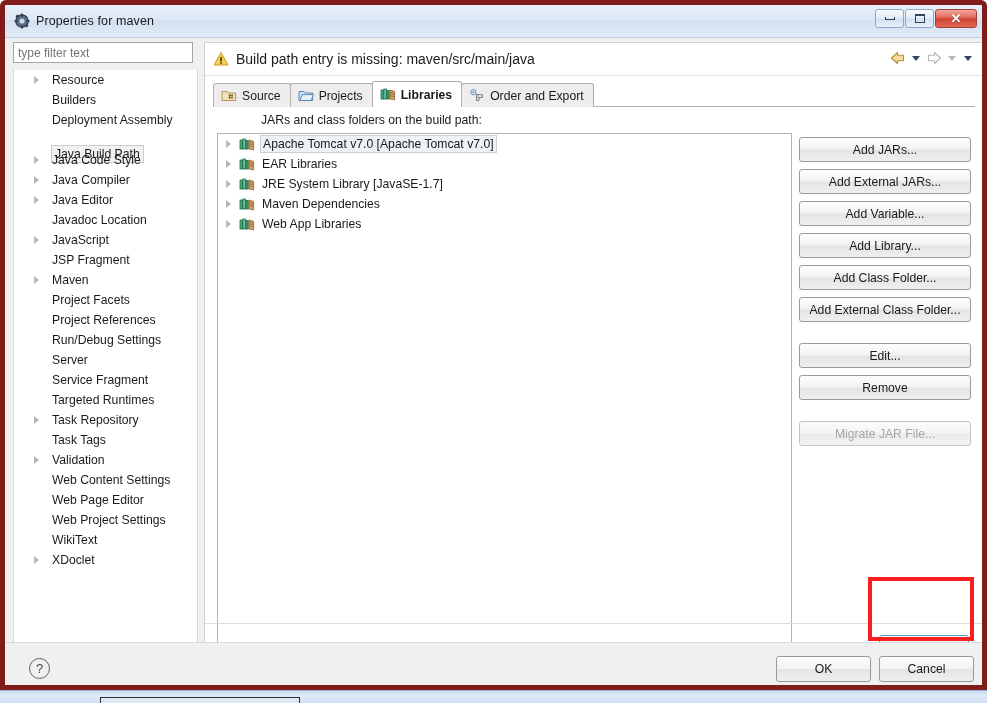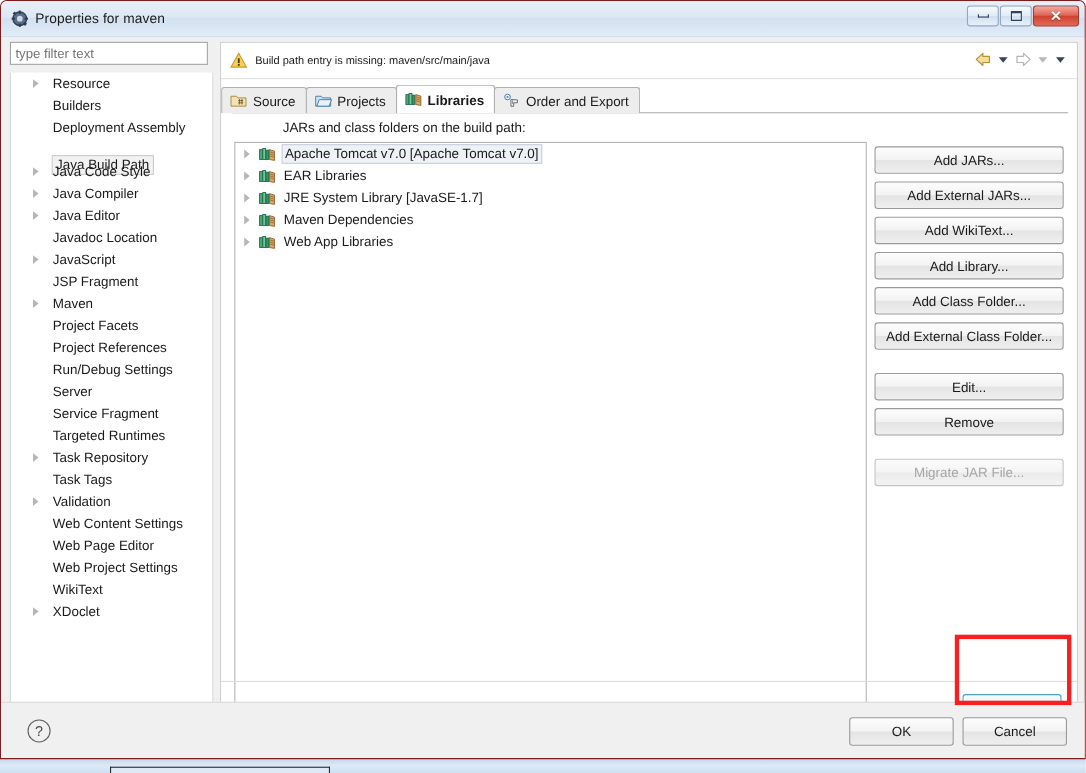--- a/index.html
+++ b/index.html
@@ -9,21 +9,21 @@
     font-size: 12px;
     background: #ffffff;
     overflow: hidden;
   }
 
   
   #window {
     position: absolute; left: 0; top: 0;
     width: 987px; height: 690px;
     background: #f0f0f0;
-    border: 1px solid #7f1d1d;
+    border: 5px solid #7f1d1d;
     border-radius: 6px 6px 0 0;
     overflow: hidden;
   }
 
   
   #titlebar {
     position: relative;
     height: 33px;
     background: linear-gradient(to bottom, #e8eff8 0%, #dde8f4 45%, #d2e0f0 50%, #e2ecf8 100%);
     border-bottom: 1px solid #b9cfe4;
@@ -113,35 +113,35 @@
     background: #fff;
     border: 1px solid #d0d0d0;
   }
   #msgbar {
     position: relative; height: 33px;
     display: flex; align-items: center;
     padding-left: 8px;
     border-bottom: 1px solid #e2e2e2;
   }
   #warn-icon { width: 16px; height: 16px; position: relative; flex: none; margin-right: 7px; }
-  #msg-text { font-size: 10px; color: #1a1a1a; }
+  #msg-text { font-size: 14px; color: #1a1a1a; }
   #navbtns { position: absolute; right: 8px; top: 7px; display: flex; align-items: center; gap: 2px; }
   .navarrow { width: 18px; height: 16px; position: relative; }
   .navcaret {
     width: 0; height: 0;
     border-left: 4px solid transparent;
     border-right: 4px solid transparent;
     border-top: 5px solid #33445c;
     margin: 0 3px;
   }
   .navcaret.dim { border-top-color: #b8b8b8; }
 
   
   #tabstrip {
-    position: absolute; left: 0; top: 39px;
+    position: absolute; left: 8px; top: 39px;
     width: 760px; height: 25px;
     display: flex; align-items: flex-end;
   }
   #tabline {
     position: absolute; left: 10px; top: 63px;
     width: 760px; height: 1px; background: #b0b0b0;
   }
   .tab {
     height: 24px;
     display: flex; align-items: center;
@@ -536,21 +536,21 @@
                 <path d="M10 12 L10 3 L14.6 4.4 L14.6 12.8 Z" fill="#d9a86a" stroke="#8b5e2a" stroke-width=".8" stroke-linejoin="round"></path>
                 <path d="M10.6 5.2 L14 6.2 M10.6 7 L14 8 M10.6 8.8 L14 9.8" stroke="#8b5e2a" stroke-width=".7"></path>
               </svg></span>
             <span class="llabel">Web App Libraries</span>
           </div>
         </div>
 
       <div id="sidebtns">
           <div class="btn">Add JARs...</div>
           <div class="btn">Add External JARs...</div>
-          <div class="btn">Add WikiText...</div>
+          <div class="btn">Add Variable...</div>
           <div class="btn">Add Library...</div>
           <div class="btn">Add Class Folder...</div>
           <div class="btn">Add External Class Folder...</div>
           <div class="btn gap">Edit...</div>
           <div class="btn">Remove</div>
           <div class="btn disabled gap">Migrate JAR File...</div>
         </div>
 
       <div id="applybar">
         <div id="apply-btn">Apply</div>

